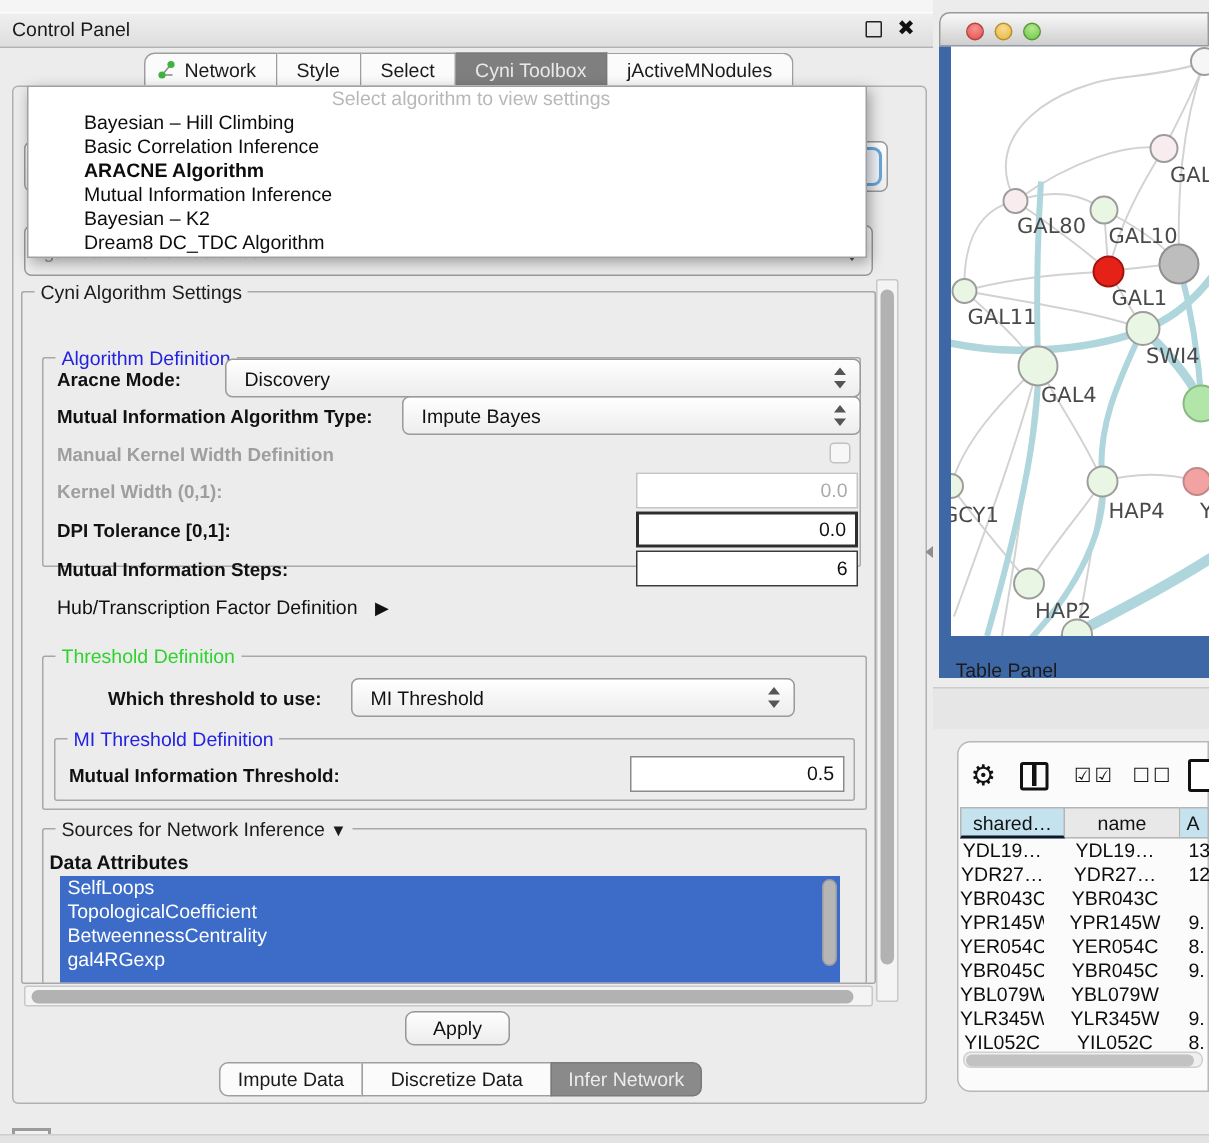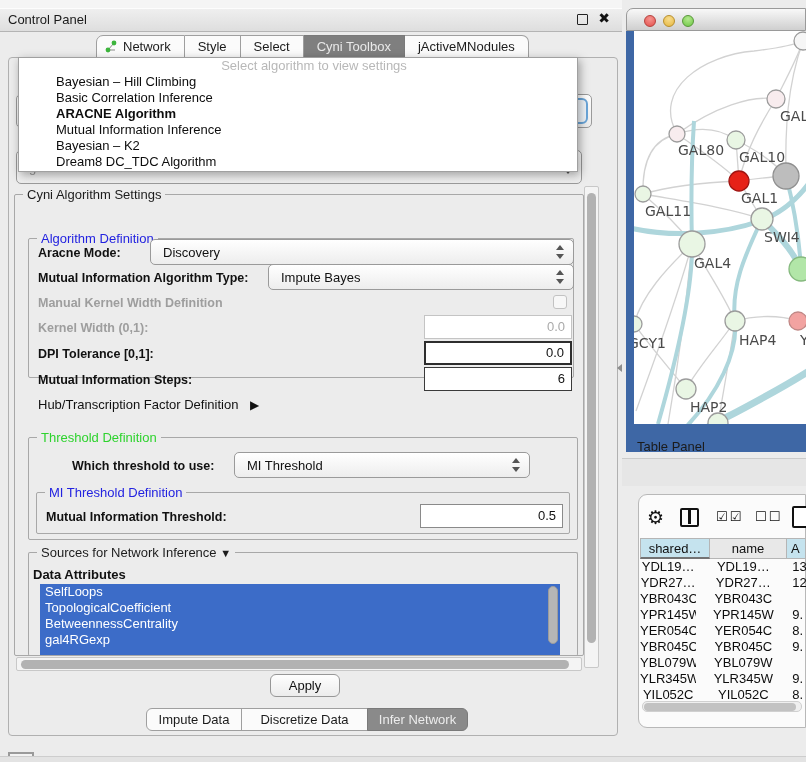--- a/index.html
+++ b/index.html
@@ -96,21 +96,21 @@
   .tp-window { left:638px; top:494px; width:168px; height:234px; background:#fbfbfb; border:1px solid #b8b8b8; border-radius:9px 0 0 9px; }
   .tp-toolbar-icon { position:absolute; font-size:17px; color:#111; }
   .icon-split { left:680px; top:508px; width:19px; height:19px; border:2.5px solid #111; border-radius:2px; }
   .icon-split:before { content:""; position:absolute; left:6px; top:0; width:2.5px; height:14px; background:#111; }
   .icon-newcol { left:792px; top:506px; width:16px; height:22px; border:2.5px solid #111; border-radius:2px; background:#fff; }
 
   .tbl { left:640px; top:538px; width:166px; height:165px; font-size:13px; overflow:hidden; }
   .tbl .hrow { display:flex; height:21px; }
   .tbl .hcell { border:1px solid #b5b5b5; border-left:none; text-align:center; line-height:19px; background:#e8e8e8; color:#111; overflow:hidden; white-space:nowrap; }
   .tbl .hcell.blue { background:var(--table-header-blue); }
-  .tbl .hcell.sorted { border-bottom:2px solid #737373; }
+  .tbl .hcell.sorted { border-bottom:2px solid #0f172a; }
   .tbl .hcell.c1 { width:70px; border-left:1px solid #b5b5b5; }
   .tbl .hcell.c2 { width:77px; }
   .tbl .hcell.c3 { width:19px; text-align:left; padding-left:4px; }
   .tbl .row { display:flex; height:16px; line-height:16px; color:#0d0d0d;gap:16px; }
   .tbl .cell { overflow:hidden; white-space:nowrap; text-align:center; }
   .tbl .cell.c1 { width:70px; }
   .tbl .cell.c2 { width:77px; }
   .tbl .cell.c3 { width:19px; text-align:left; padding-left:2px; }
   .tp-hscroll { left:642px; top:701px; width:160px; height:11px; background:#efefef; border:1px solid #d0d0d0; border-radius:5px; }
   .tp-hscroll .thumb { position:absolute; left:1px; top:0.5px; width:152px; height:8px; background:#c2c2c2; border-radius:4px; }

